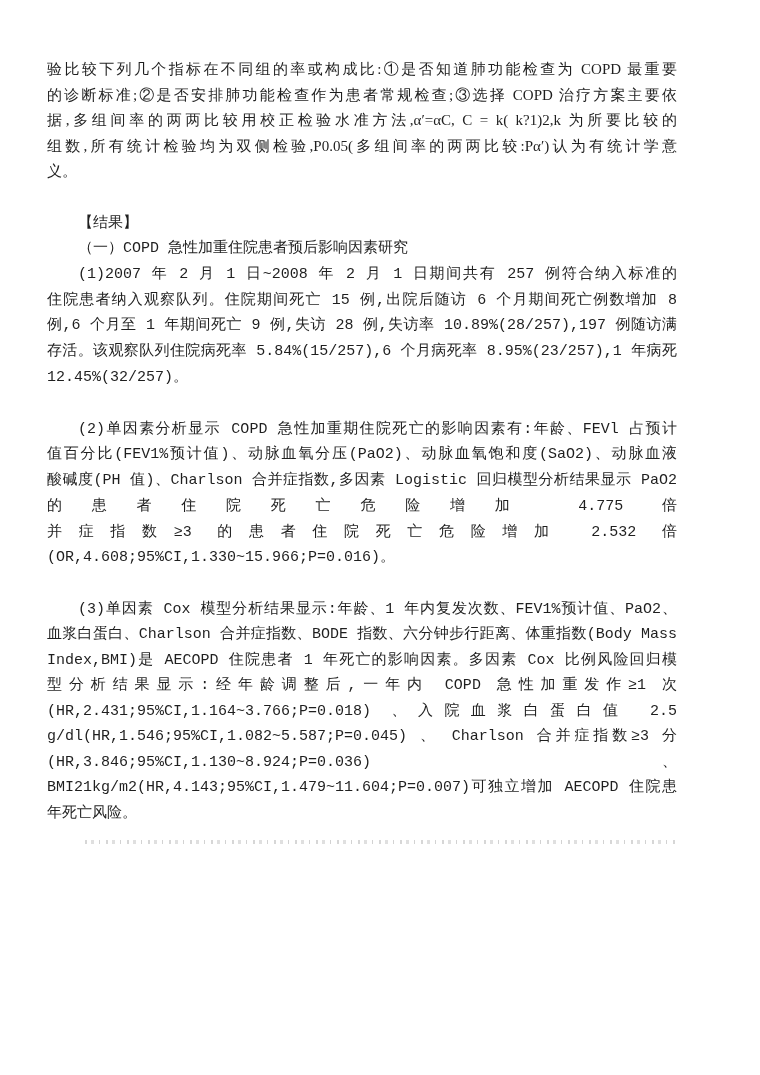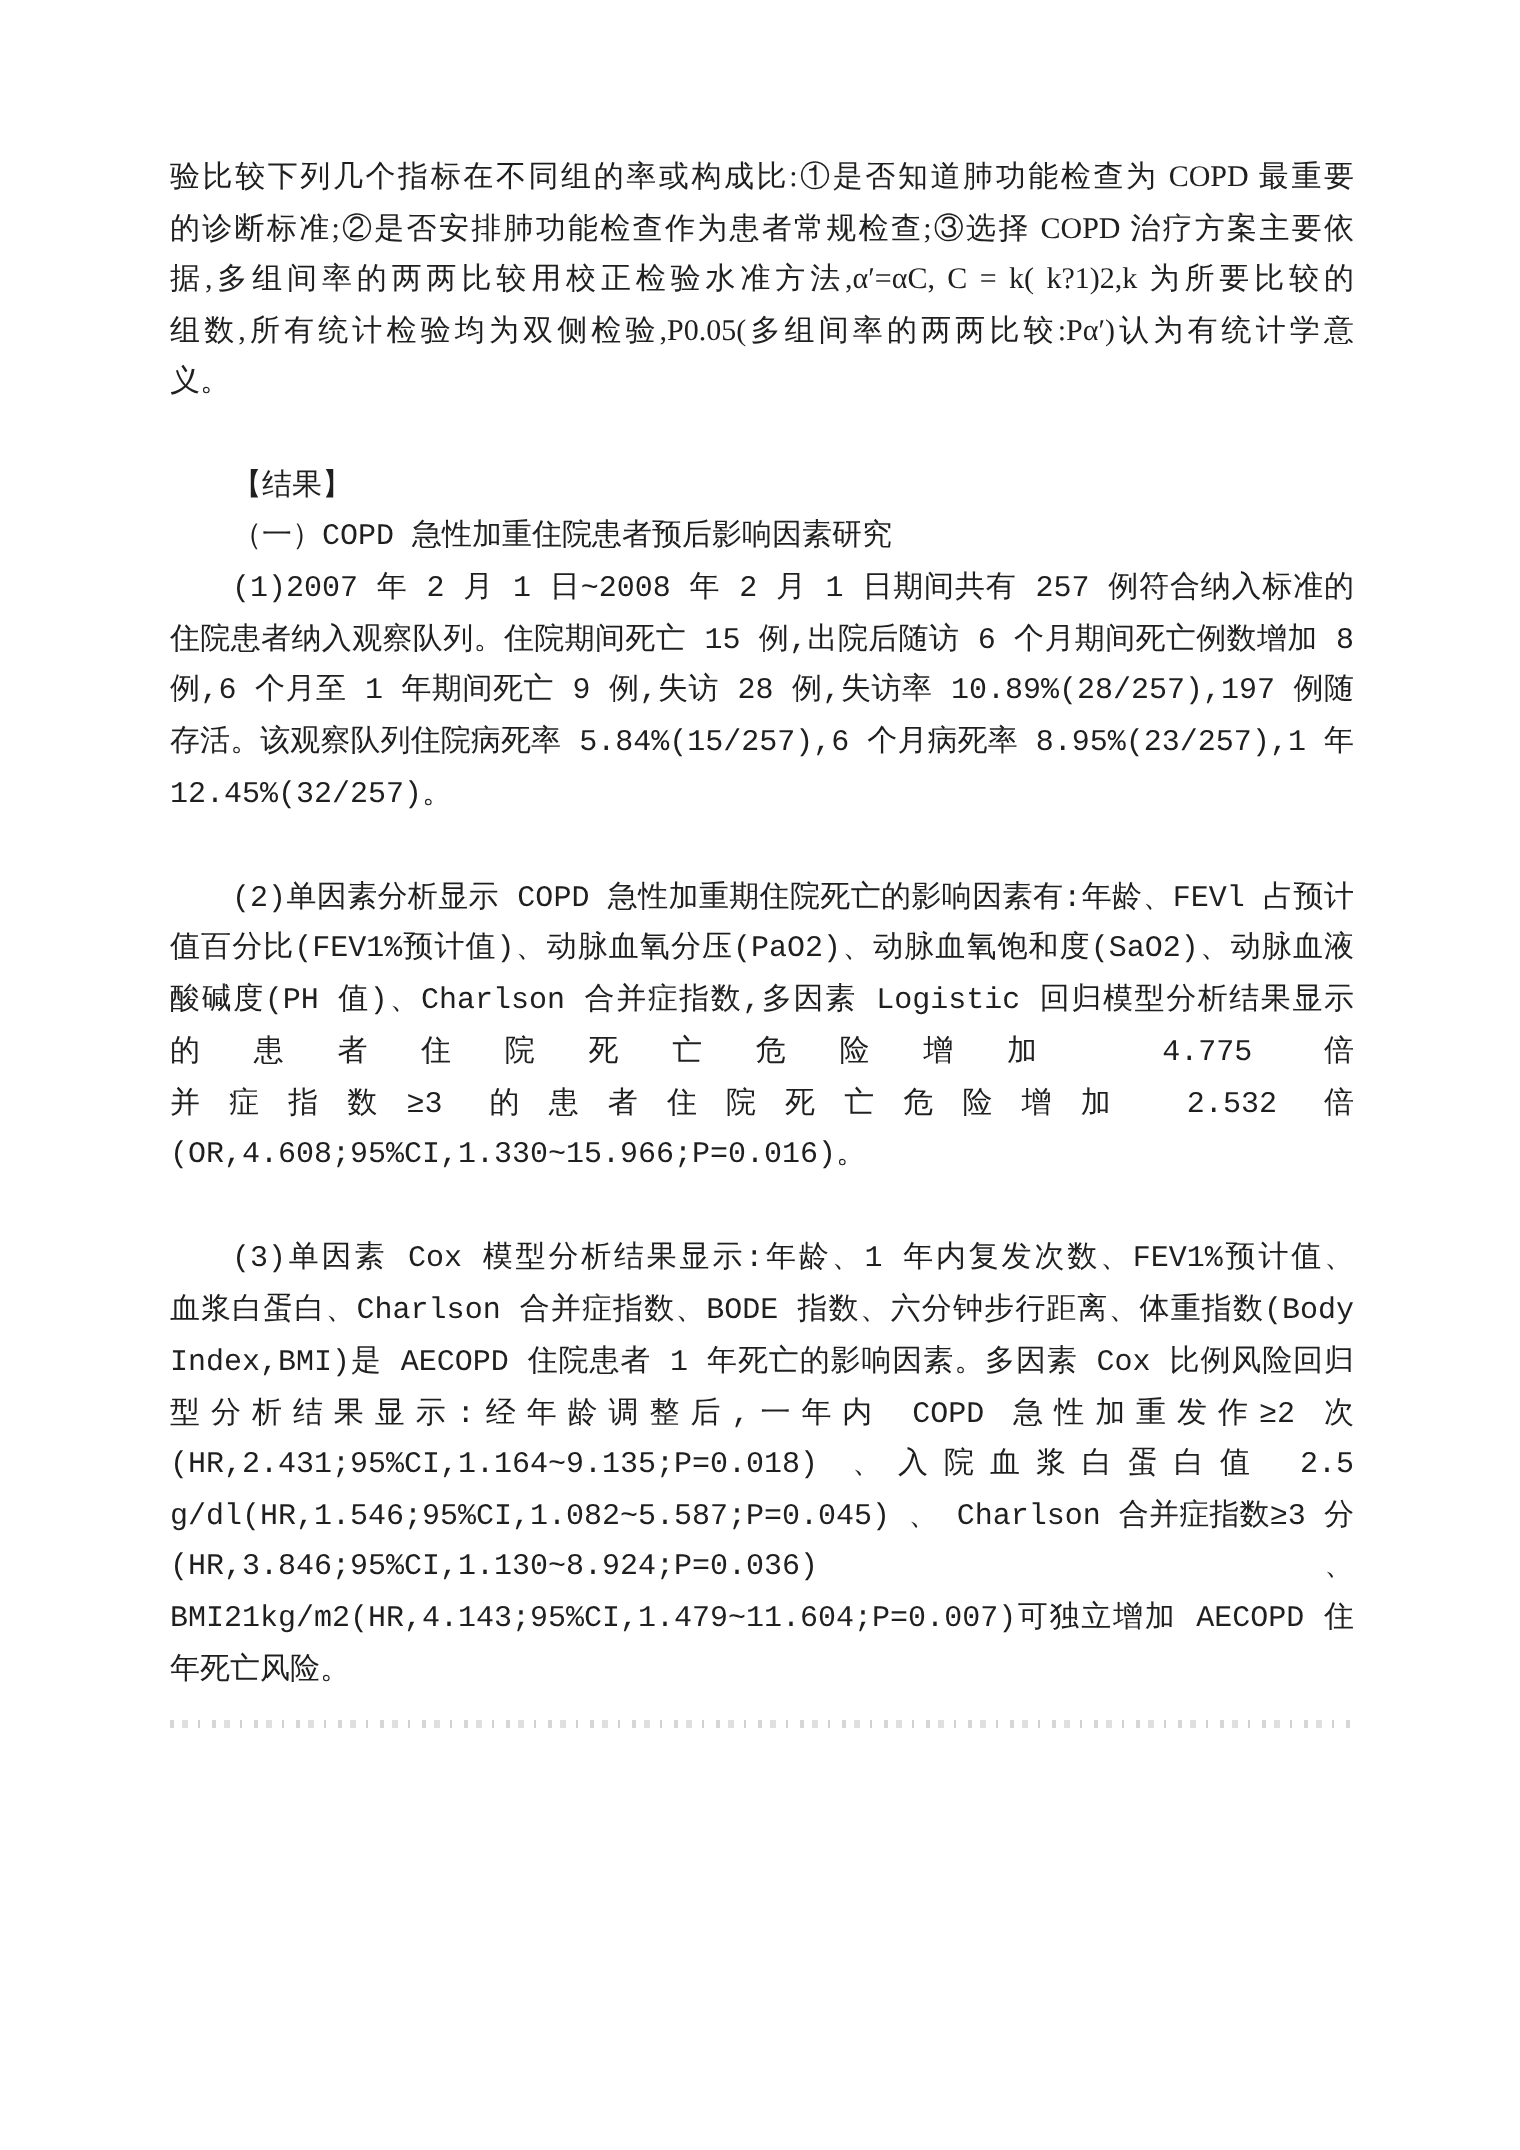--- a/index.html
+++ b/index.html
@@ -9,22 +9,21 @@
   }
   .page {
     position: relative;
     width: 760px;
     height: 844px;
     background: #ffffff;
     overflow: hidden;
     font-family: "Liberation Serif", "DejaVu Serif", serif;
     color: #1f1f1f;
     box-sizing: border-box;
-    padding: 57px 83px 0 85px;
-    margin-top: 20px;
+    padding: 57px 83px 0 47px;
   }
   .block { margin: 0; }
   .block + .block { margin-top: 26px; font-family: Liberation Mono, monospace; }
   .ln {
     font-size: 15px;
     line-height: 25.5px;
     text-align: left;
     white-space: normal;
     overflow: hidden;
     max-height: 26px;
@@ -82,22 +81,22 @@
     <div class="ln jl">酸碱度(PH 值)、Charlson 合并症指数,多因素 Logistic 回归模型分析结果显示 PaO2 和</div>
     <div class="ln jl">的患者住院死亡危险增加 4.775 倍(OR,4.775;95%CI,1.545~14.757;P=0.007),Charlson 合</div>
     <div class="ln jl">并症指数≥3 的患者住院死亡危险增加 2.532 倍</div>
     <div class="ln">(OR,4.608;95%CI,1.330~15.966;P=0.016)。</div>
   </div>
 
   <div class="block">
     <div class="ln jl ind">(3)单因素 Cox 模型分析结果显示:年龄、1 年内复发次数、FEV1%预计值、PaO2、</div>
     <div class="ln jl">血浆白蛋白、Charlson 合并症指数、BODE 指数、六分钟步行距离、体重指数(Body Mass</div>
     <div class="ln jl">Index,BMI)是 AECOPD 住院患者 1 年死亡的影响因素。多因素 Cox 比例风险回归模</div>
-    <div class="ln jl">型分析结果显示:经年龄调整后,一年内 COPD 急性加重发作≥2 次</div>
-    <div class="ln jl">(HR,2.431;95%CI,1.164~9.135;P=0.018) 、入院血浆白蛋白值 2.5</div>
+    <div class="ln jl">型分析结果显示:经年龄调整后,一年内 COPD 急性加重发作≥1 次</div>
+    <div class="ln jl">(HR,2.431;95%CI,1.164~3.766;P=0.018) 、入院血浆白蛋白值 2.5</div>
     <div class="ln jl">g/dl(HR,1.546;95%CI,1.082~5.587;P=0.045) 、 Charlson 合并症指数≥3 分</div>
     <div class="ln jl">(HR,3.846;95%CI,1.130~8.924;P=0.036) 、</div>
     <div class="ln jl">BMI21kg/m2(HR,4.143;95%CI,1.479~11.604;P=0.007)可独立增加 AECOPD 住院患者 1</div>
     <div class="ln">年死亡风险。</div>
   </div>
 
 
   <div class="cutoff"></div>
 
 </div>

